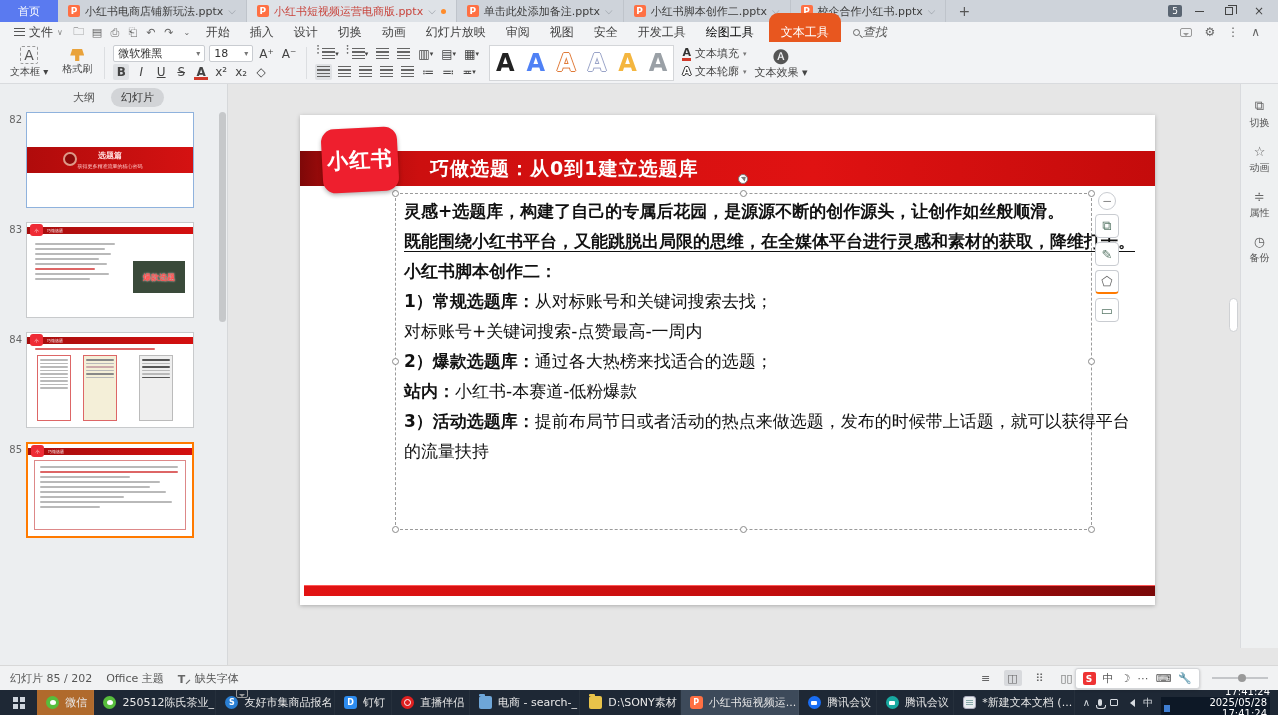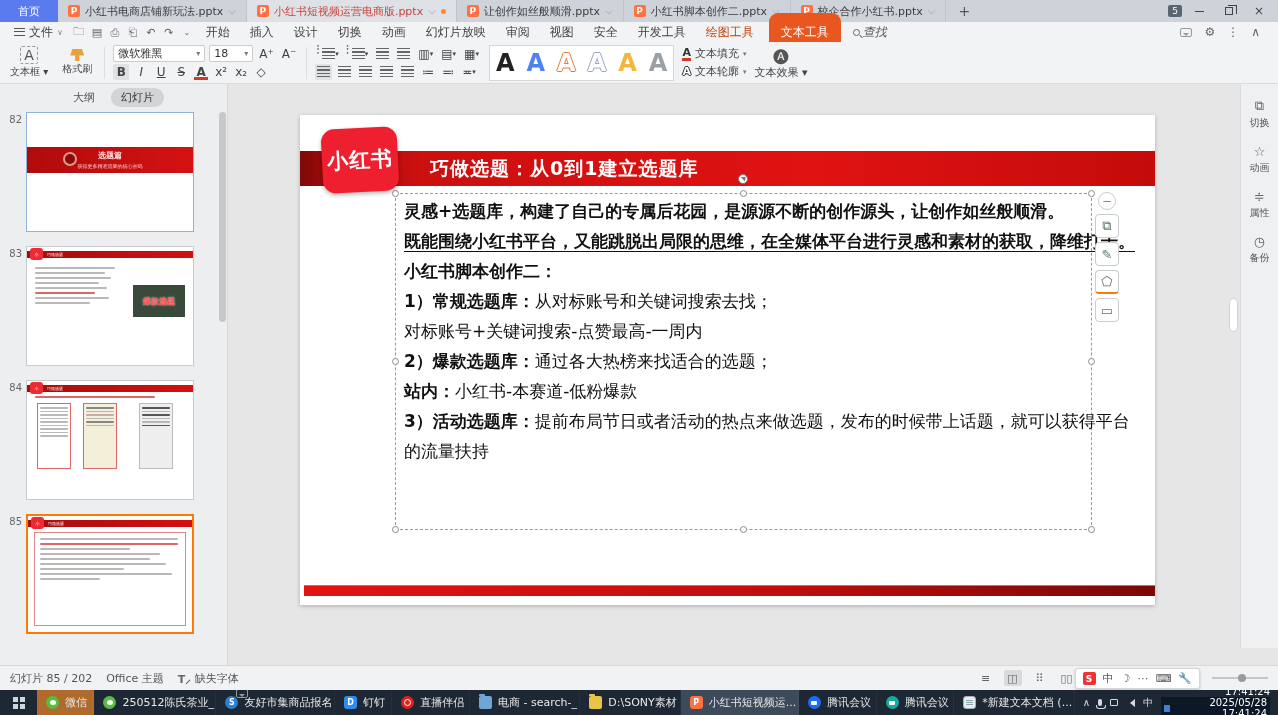--- a/index.html
+++ b/index.html
@@ -23,21 +23,21 @@
   .min-glyph { width:9px; height:1px; background:#444; display:inline-block; }
   .restore-glyph { width:8px; height:8px; border:1px solid #444; position:relative; display:inline-block; }
   .restore-glyph::before { content:""; position:absolute; left:2px; top:-3px; width:8px; height:8px; border:1px solid #444; border-left:none; border-bottom:none; }
 
   
   .menubar { height:20px; background:#f2f3f5; display:flex; align-items:center; font-size:12px; color:#424242; padding:0 8px; gap:2px; flex-shrink:0; }
   .file-menu { display:flex; align-items:center; gap:4px; padding:0 6px; }
   .hamb { width:11px; height:8px; background:repeating-linear-gradient(#555 0 1px, transparent 1px 3.5px); }
   .qbar-icon { width:16px; text-align:center; color:#666; font-size:11px; }
   .menu-item { padding:0 9px; cursor:default; }
-  .menu-item.ctx-draw { color:#c2410c; }
+  .menu-item.ctx-draw { color:#000000; }
   .menu-pill { background:#e8571f; color:#fff; border-radius:9px; padding:11px 12px; margin:0 4px; }
   .search-box { display:flex; align-items:center; gap:3px; margin-left:6px; color:#555;font-style:italic; }
   .mag { width:7px; height:7px; border:1.3px solid #666; border-radius:50%; position:relative; display:inline-block; }
   .mag::after { content:""; position:absolute; width:4px; height:1.3px; background:#666; transform:rotate(45deg); left:5px; top:6px; }
   .menubar-right { margin-left:auto; display:flex; align-items:center; gap:12px; color:#666; padding-right:10px; }
 
   
   .toolbar { height:42px; background:#f2f3f5; border-bottom:1px solid #d9dbde; display:flex; align-items:center; padding:2px 6px; gap:8px; flex-shrink:0; }
   .tb-group { display:flex; align-items:center; gap:6px; height:38px; }
   .tb-stackbtn { display:flex; flex-direction:column; align-items:center; justify-content:center; font-size:10px; color:#444; gap:1px; padding:0 4px; }
@@ -71,21 +71,21 @@
   .main { flex:1; display:flex; min-height:0; }
 
   
   .thumb-panel { width:228px; background:#eceef0; border-right:1px solid #d6d8da; position:relative; flex-shrink:0; }
   .panel-tabs { height:26px; display:flex; align-items:center; justify-content:center; gap:6px; font-size:11px; color:#555; }
   .ptab { padding:2px 10px; border-radius:10px; }
   .ptab.on { background:#d2d4d7; color:#333; }
   .thumb-list { position:absolute; top:28px; left:0; right:10px; bottom:0; overflow:hidden; }
   .thumb-item { display:flex; margin-bottom:14px; }
   .thumb-num { width:26px; font-size:10px; color:#666; text-align:right; padding-right:4px; padding-top:2px; }
-  .thumb { width:168px; height:120px; background:#fff; border:1px solid #c8cacc; position:relative; overflow:hidden; }
+  .thumb { width:168px; height:96px; background:#fff; border:1px solid #c8cacc; position:relative; overflow:hidden; }
   .thumb.sel { border:2px solid #ff7a00; }
   .thumb.blue { border:1px solid #8fb2dd; }
   .t-redbar { position:absolute; left:0; right:0; top:4px; height:7px; background:linear-gradient(90deg,#a50d0d,#d41010); }
   .t-logo { position:absolute; left:3px; top:1px; width:13px; height:12px; background:#ee2b35; border-radius:3px; color:#fff; font-size:4px; display:flex; align-items:center; justify-content:center; }
   .t-title { position:absolute; left:20px; top:5px; color:#fff; font-size:4px; white-space:nowrap; }
   .stripes { position:absolute; display:flex; flex-direction:column; gap:3px; }
   .stripe { height:2px; background:#b9b9b9; border-radius:1px; }
   .stripe.red { background:#d66; }
   .t82-band { position:absolute; left:0; right:0; top:34px; height:26px; background:linear-gradient(90deg,#b00b0b,#d51212); color:#fff; text-align:center; }
   .t82-band .tt { font-size:8px; font-weight:700; margin-top:3px; color:#ffdfdf; }
@@ -197,21 +197,21 @@
       <span class="pin">⌵</span>
     </div>
     <div class="doc-tab active">
       <span class="ppticon">P</span>
       <span>小红书短视频运营电商版.pptx</span>
       <span class="pin">⌵</span>
       <span class="dot"></span>
     </div>
     <div class="doc-tab">
       <span class="ppticon">P</span>
-      <span>让创作如丝般顺滑.pptx</span>
+      <span>单击此处添加备注.pptx</span>
       <span class="pin">⌵</span>
     </div>
     <div class="doc-tab">
       <span class="ppticon">P</span>
       <span>小红书脚本创作二.pptx</span>
       <span class="pin">⌵</span>
     </div>
     <div class="doc-tab">
       <span class="ppticon">P</span>
       <span>校企合作小红书.pptx</span>

